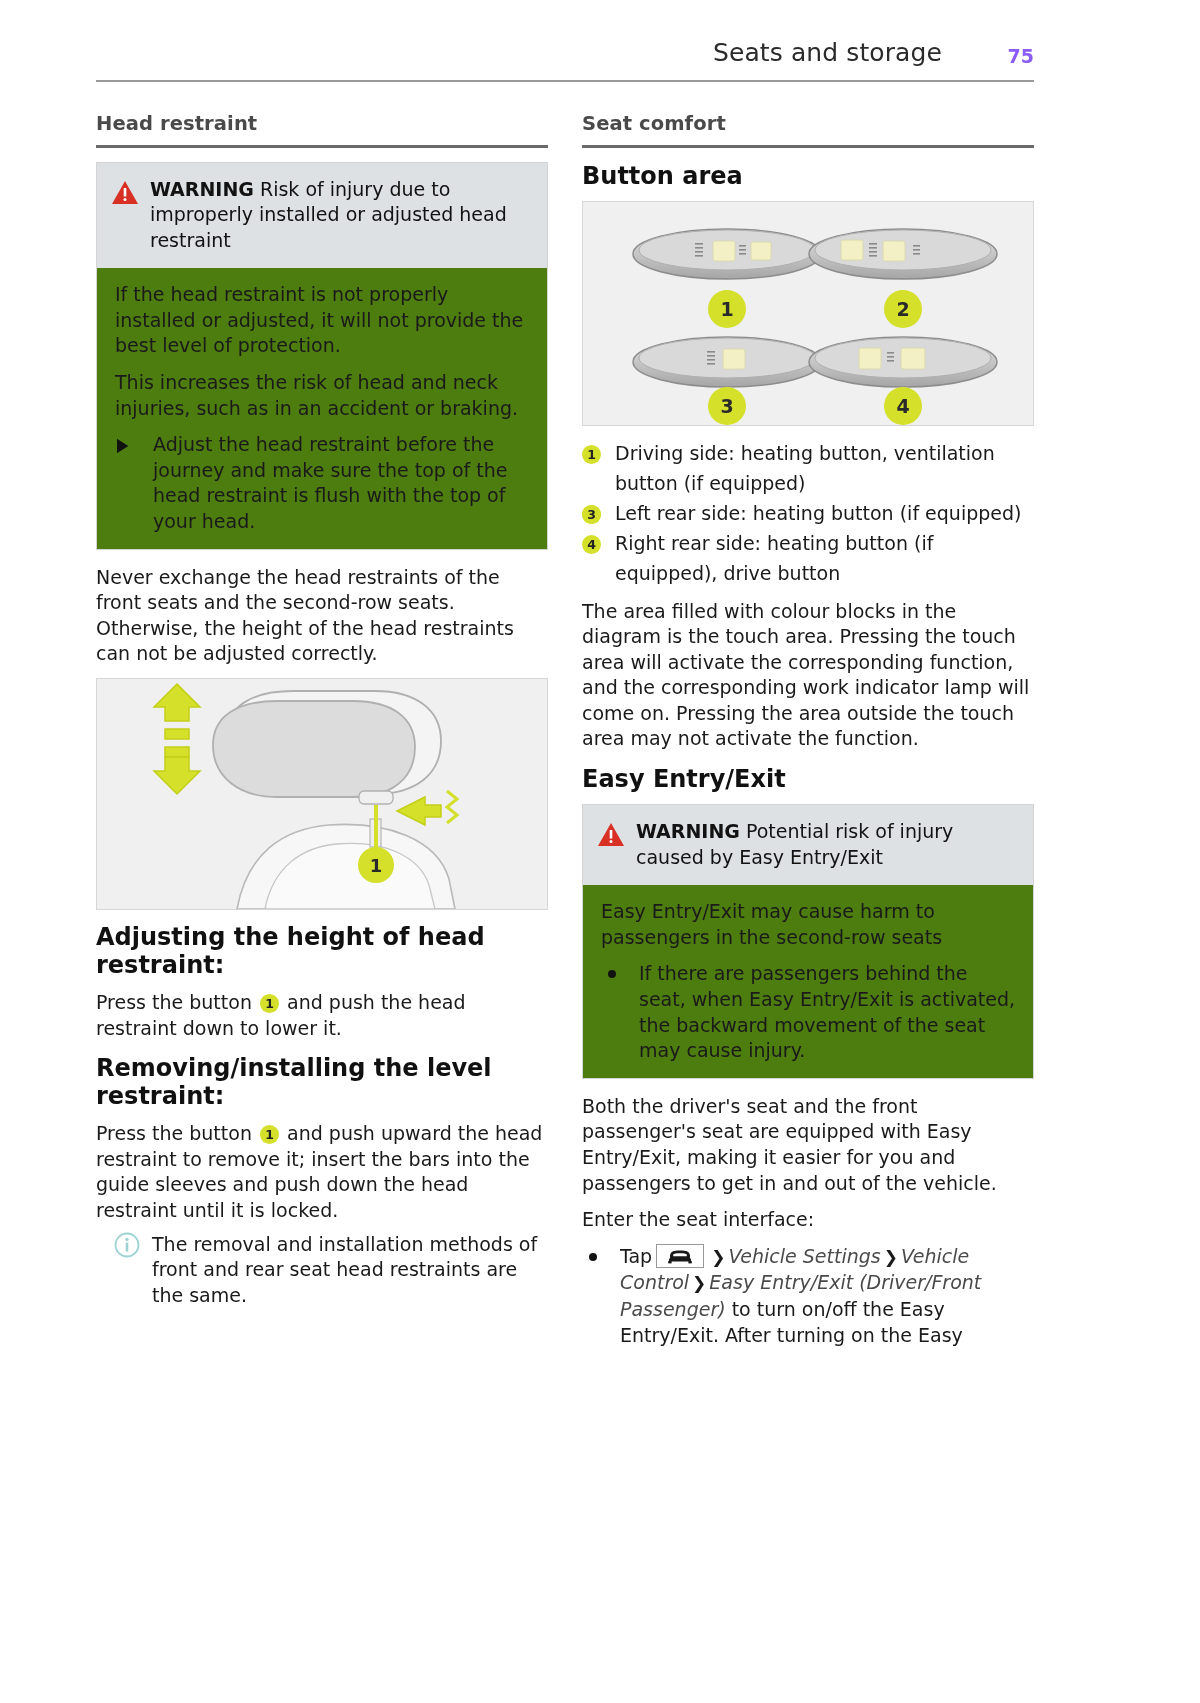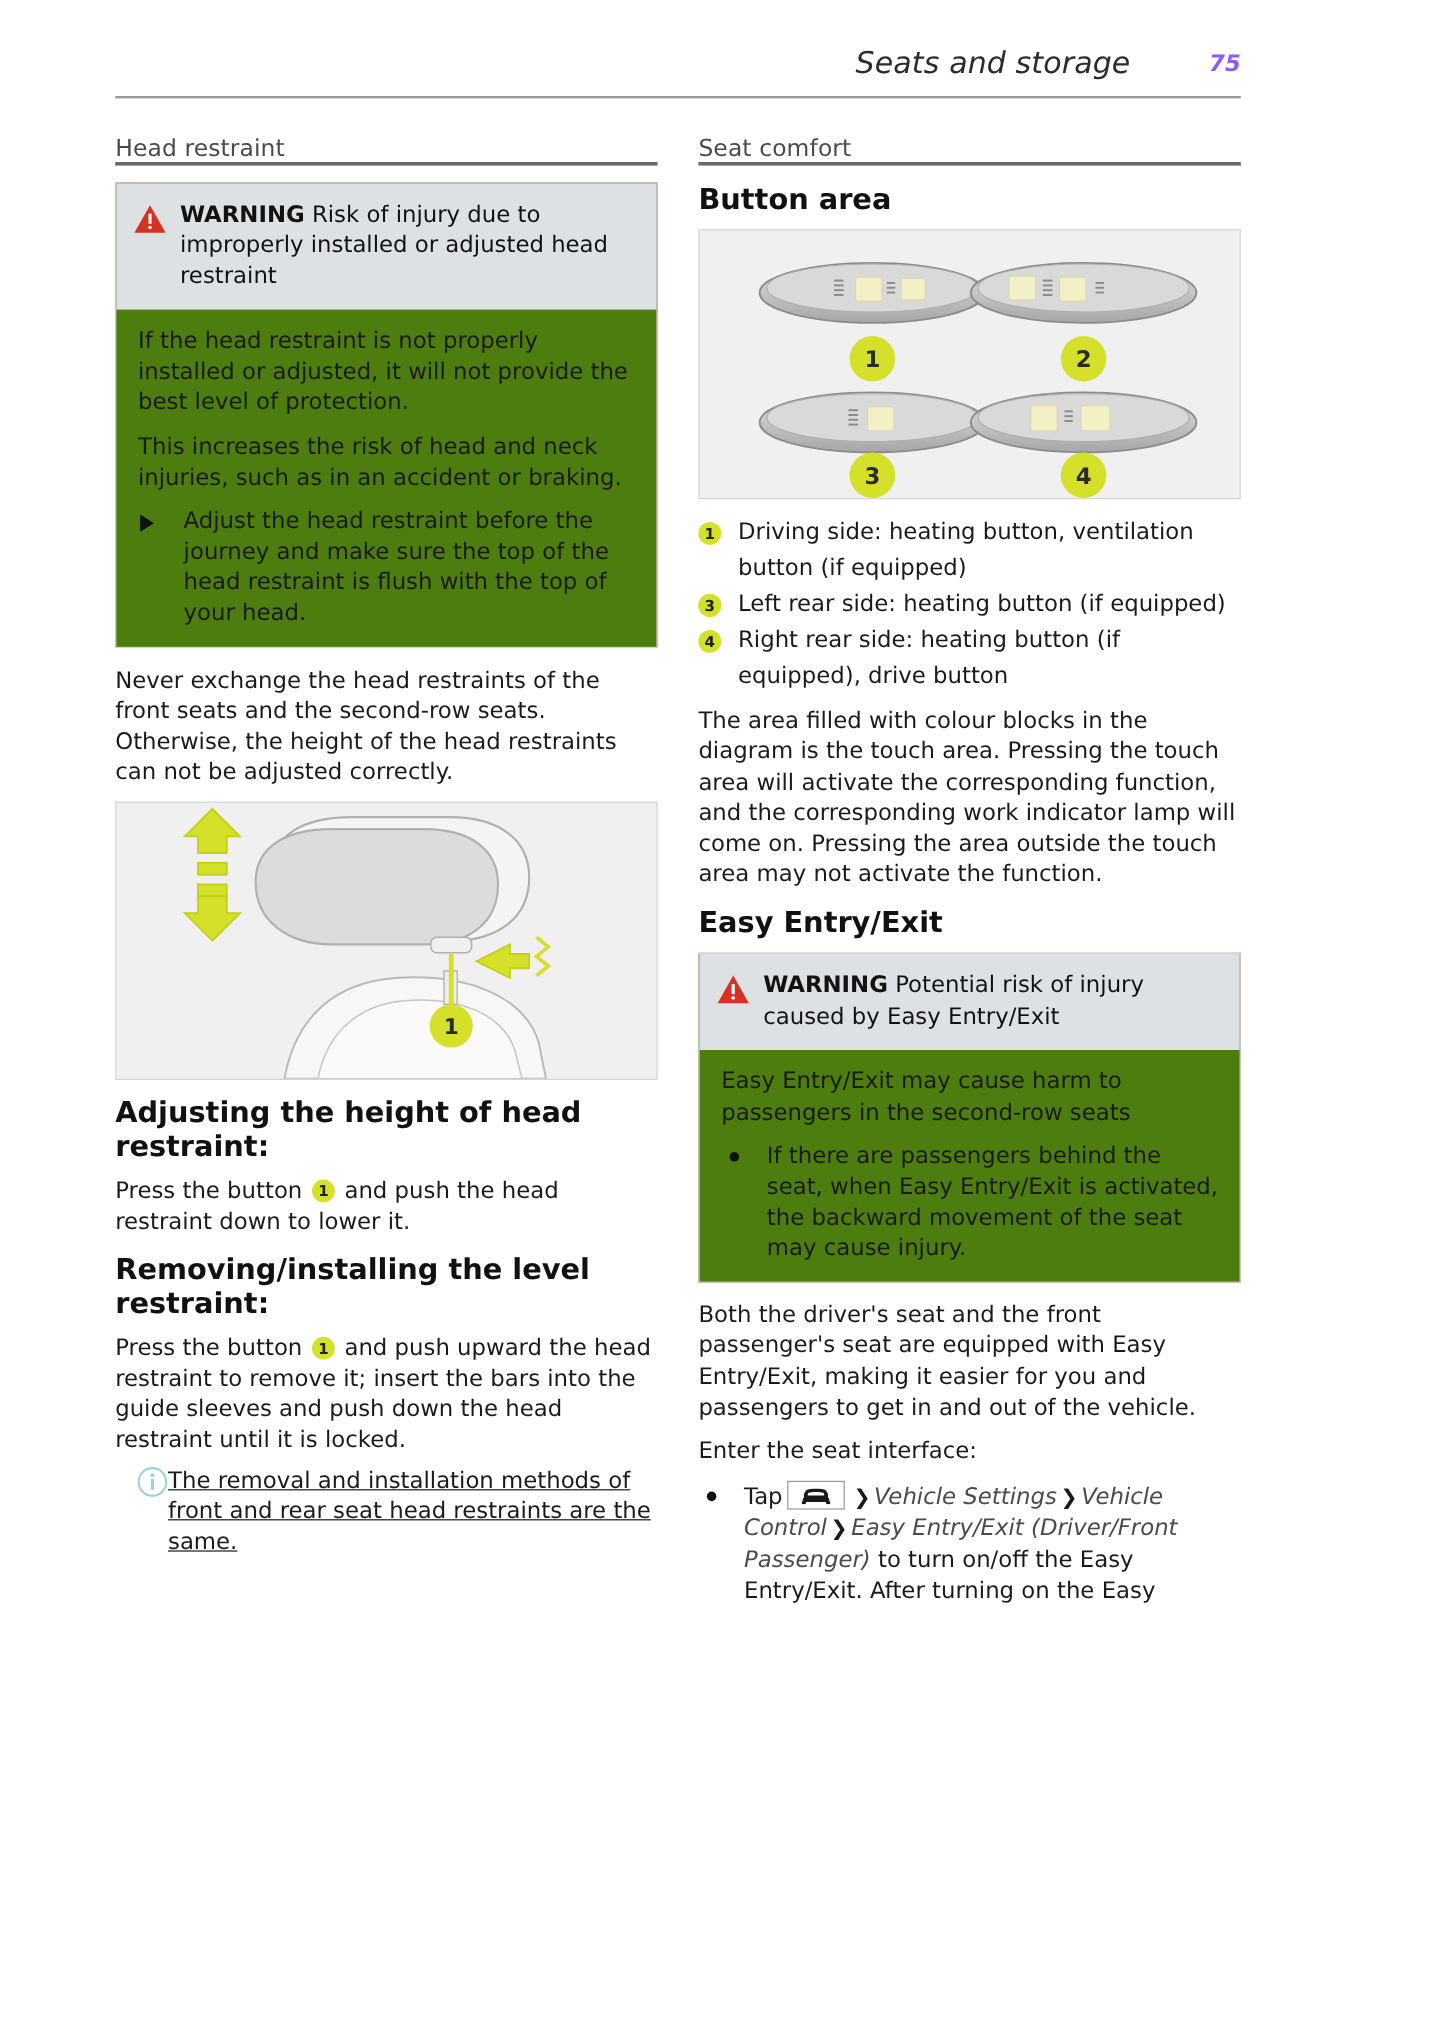--- a/index.html
+++ b/index.html
@@ -13,23 +13,22 @@
     overflow:hidden;
   }
   .page {
     position:absolute;
     left:96px; top:0; width:938px; height:1703px;
   }
 
   
   .page-header {
     position:absolute; left:0; top:38px; width:938px;
-    display:flex; align-items:center; justify-content:flex-end;
+    display:flex; align-items:flex-end; justify-content:flex-end;
     gap:34px;
-    font-style:italic;
   }
   .header-title {
     font-size:25px; color:#2b2b2b; letter-spacing:0.1px;
   }
   .header-pageno {
     font-size:19px; font-weight:bold; color:#8b5cf6;
     min-width:30px; text-align:right;margin-left:28px;
   }
   .header-rule {
     position:absolute; left:0; top:80px; width:938px; height:2px;
@@ -38,22 +37,22 @@
 
   
   .col {
     position:absolute; top:112px; width:452px;
   }
   .col-left  { left:0; }
   .col-right { left:486px; }
 
   
   .section-head {
-    font-size:19.5px; font-weight:normal; color:#4a4a4a;
-    padding-bottom:0; letter-spacing:0.1px;
+    font-size:19.5px; font-weight:bold; color:#4a4a4a;
+    padding-bottom:10px; letter-spacing:0.1px;
   }
   .section-rule {
     height:2.5px; background:#6a6a6a; margin-bottom:14px;
   }
 
   .subhead {
     font-size:24px; font-weight:bold; color:#111;
     margin:13px 0 11px 0;
   }
   .subhead.first { margin-top:4px; }
@@ -107,21 +106,21 @@
     border-bottom:7px solid transparent;
   }
   ul.dot-list li .bullet-dot {
     position:absolute; left:7px; top:9px;
     width:8px; height:8px; border-radius:50%;
     background:#121212;
   }
 
   
   .infonote {
-    display:flex; padding-left:18px; margin-top:8px;text-decoration:underline;
+    display:flex; gap:12px; padding-left:18px; margin-top:8px;
   }
   .infonote .txt { font-size:19px; line-height:25.6px; }
 
   
   .figure {
     border:1px solid #d6d6d6;
     background:#f0f0f0;
     margin:4px 0 12px 0;
     position:relative;
   }

